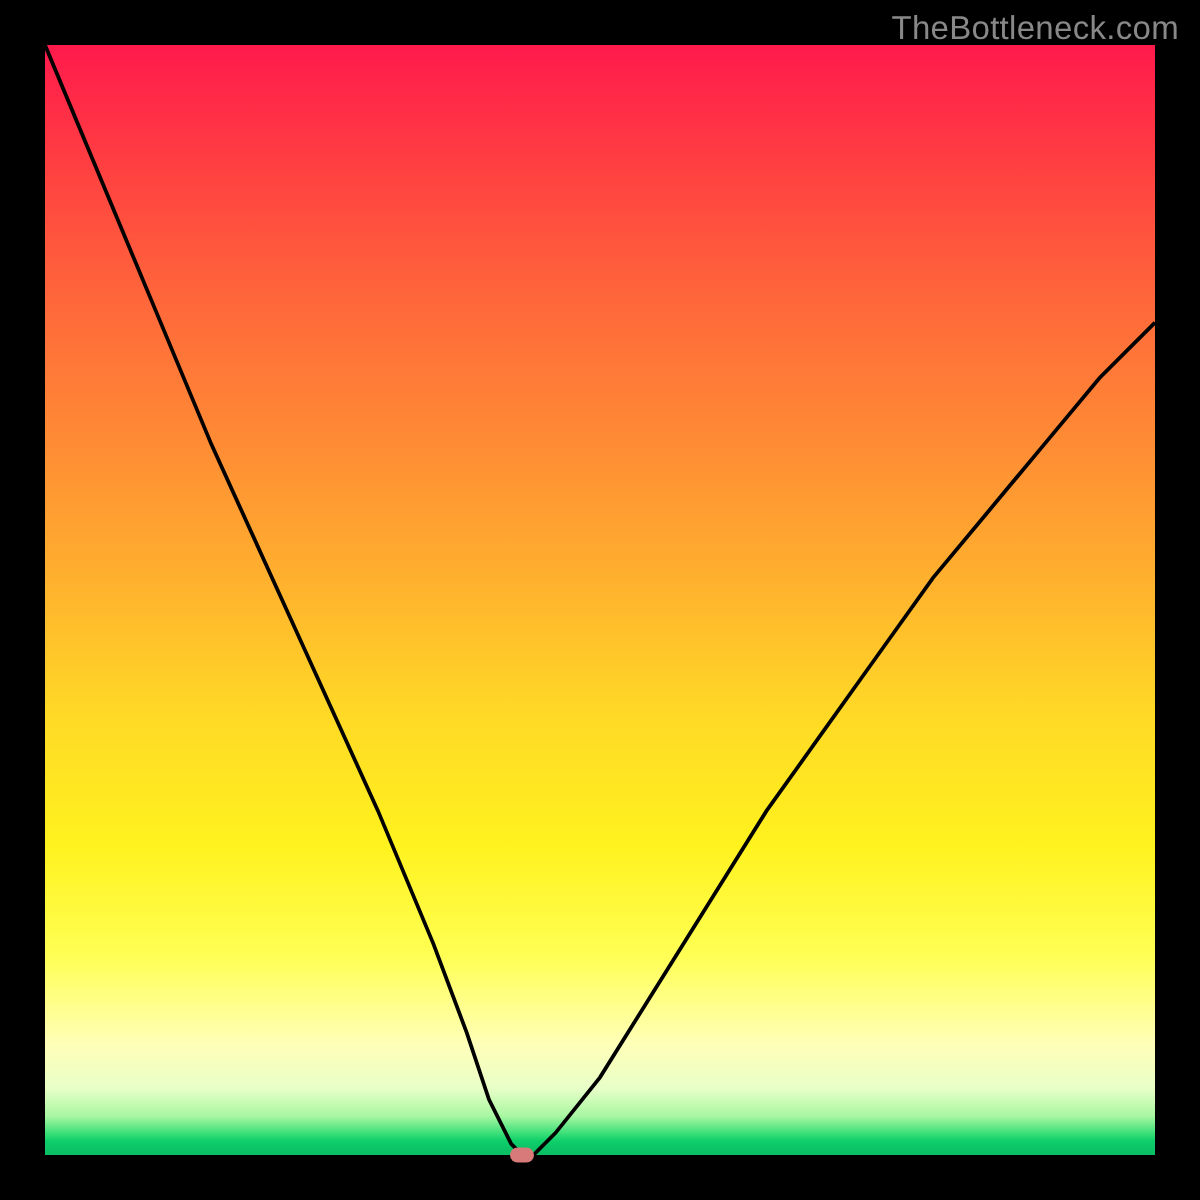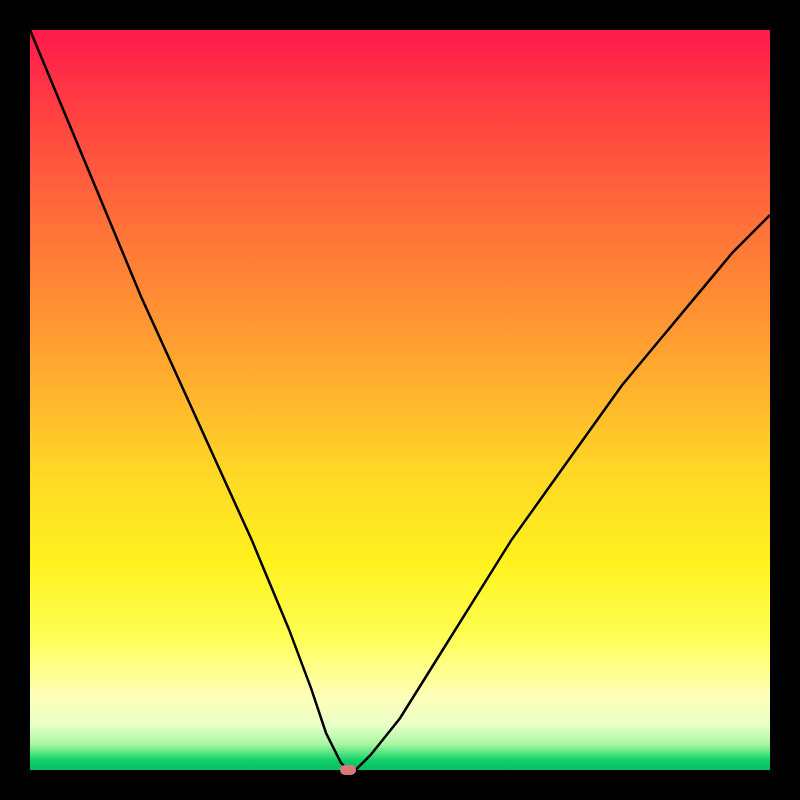--- a/index.html
+++ b/index.html
@@ -72,13 +72,14 @@
 </head>
 <body>
 
 <div class="frame">
   <div class="plot-area">
     <svg class="curve-svg" viewBox="0 0 740 740" preserveAspectRatio="none">
       <path id="curve-path" d="M0.0 0.0 L37.0 88.8 L74.0 177.6 L111.0 266.4 L148.0 347.8 L185.0 429.2 L222.0 510.6 L259.0 599.4 L281.2 658.6 L296.0 703.0 L310.8 732.6 L318.2 740.0 L325.6 740.0 L340.4 725.2 L370.0 688.2 L407.0 629.0 L444.0 569.8 L481.0 510.6 L518.0 458.8 L555.0 407.0 L592.0 355.2 L629.0 310.8 L666.0 266.4 L703.0 222.0 L740.0 185.0" fill="none" stroke="#000000" stroke-width="2.5"></path>
     </svg>
     <div id="marker" class="marker" style="left: 318.2px; top: 740px; background: rgb(216, 122, 122);"></div>
   </div>
+  <div class="watermark">TheBottleneck.com</div>
 </div>
 
 </body></html>

